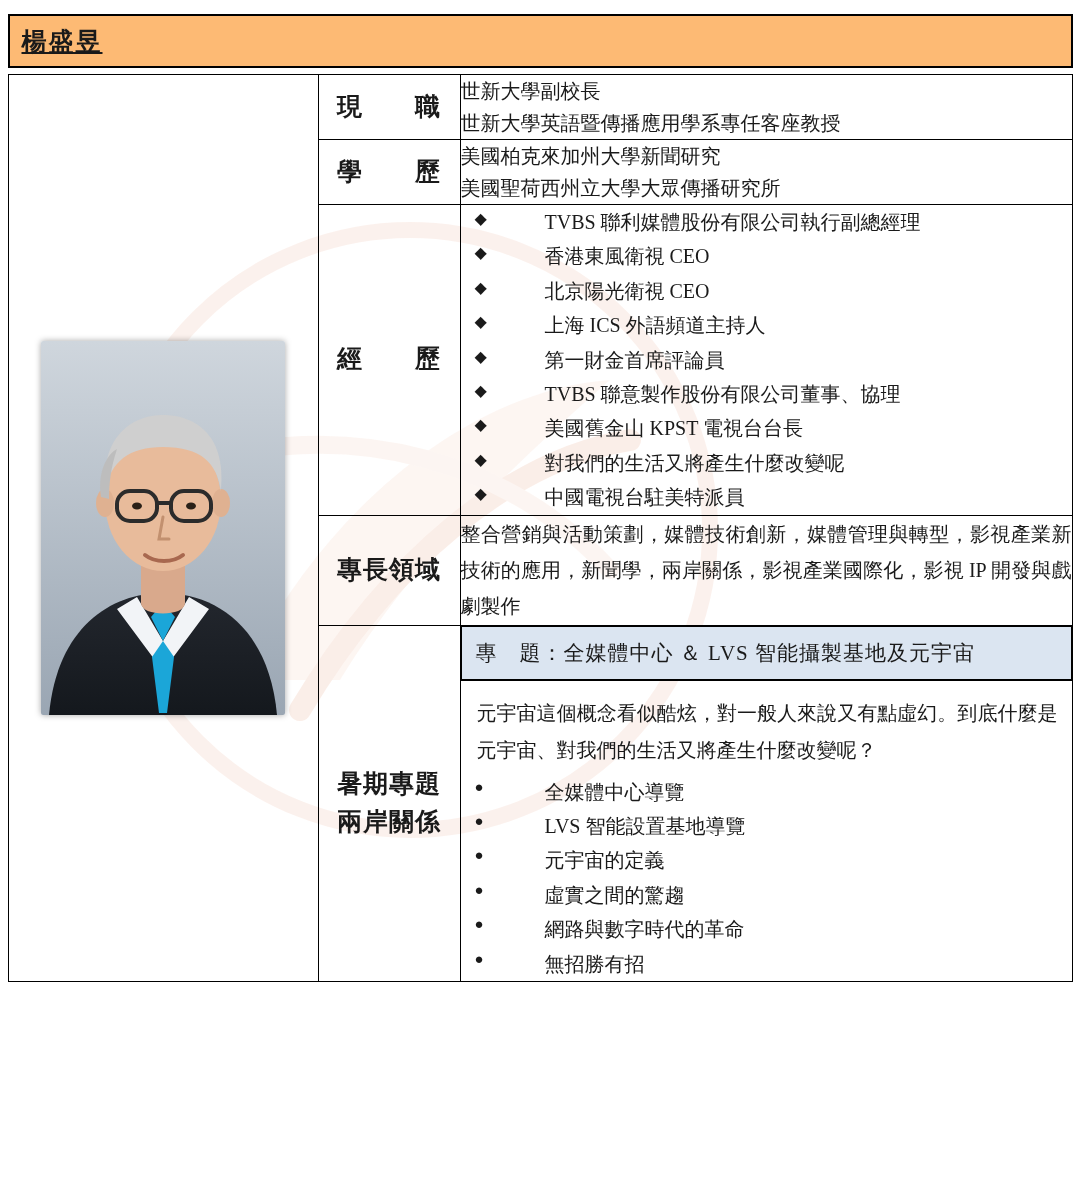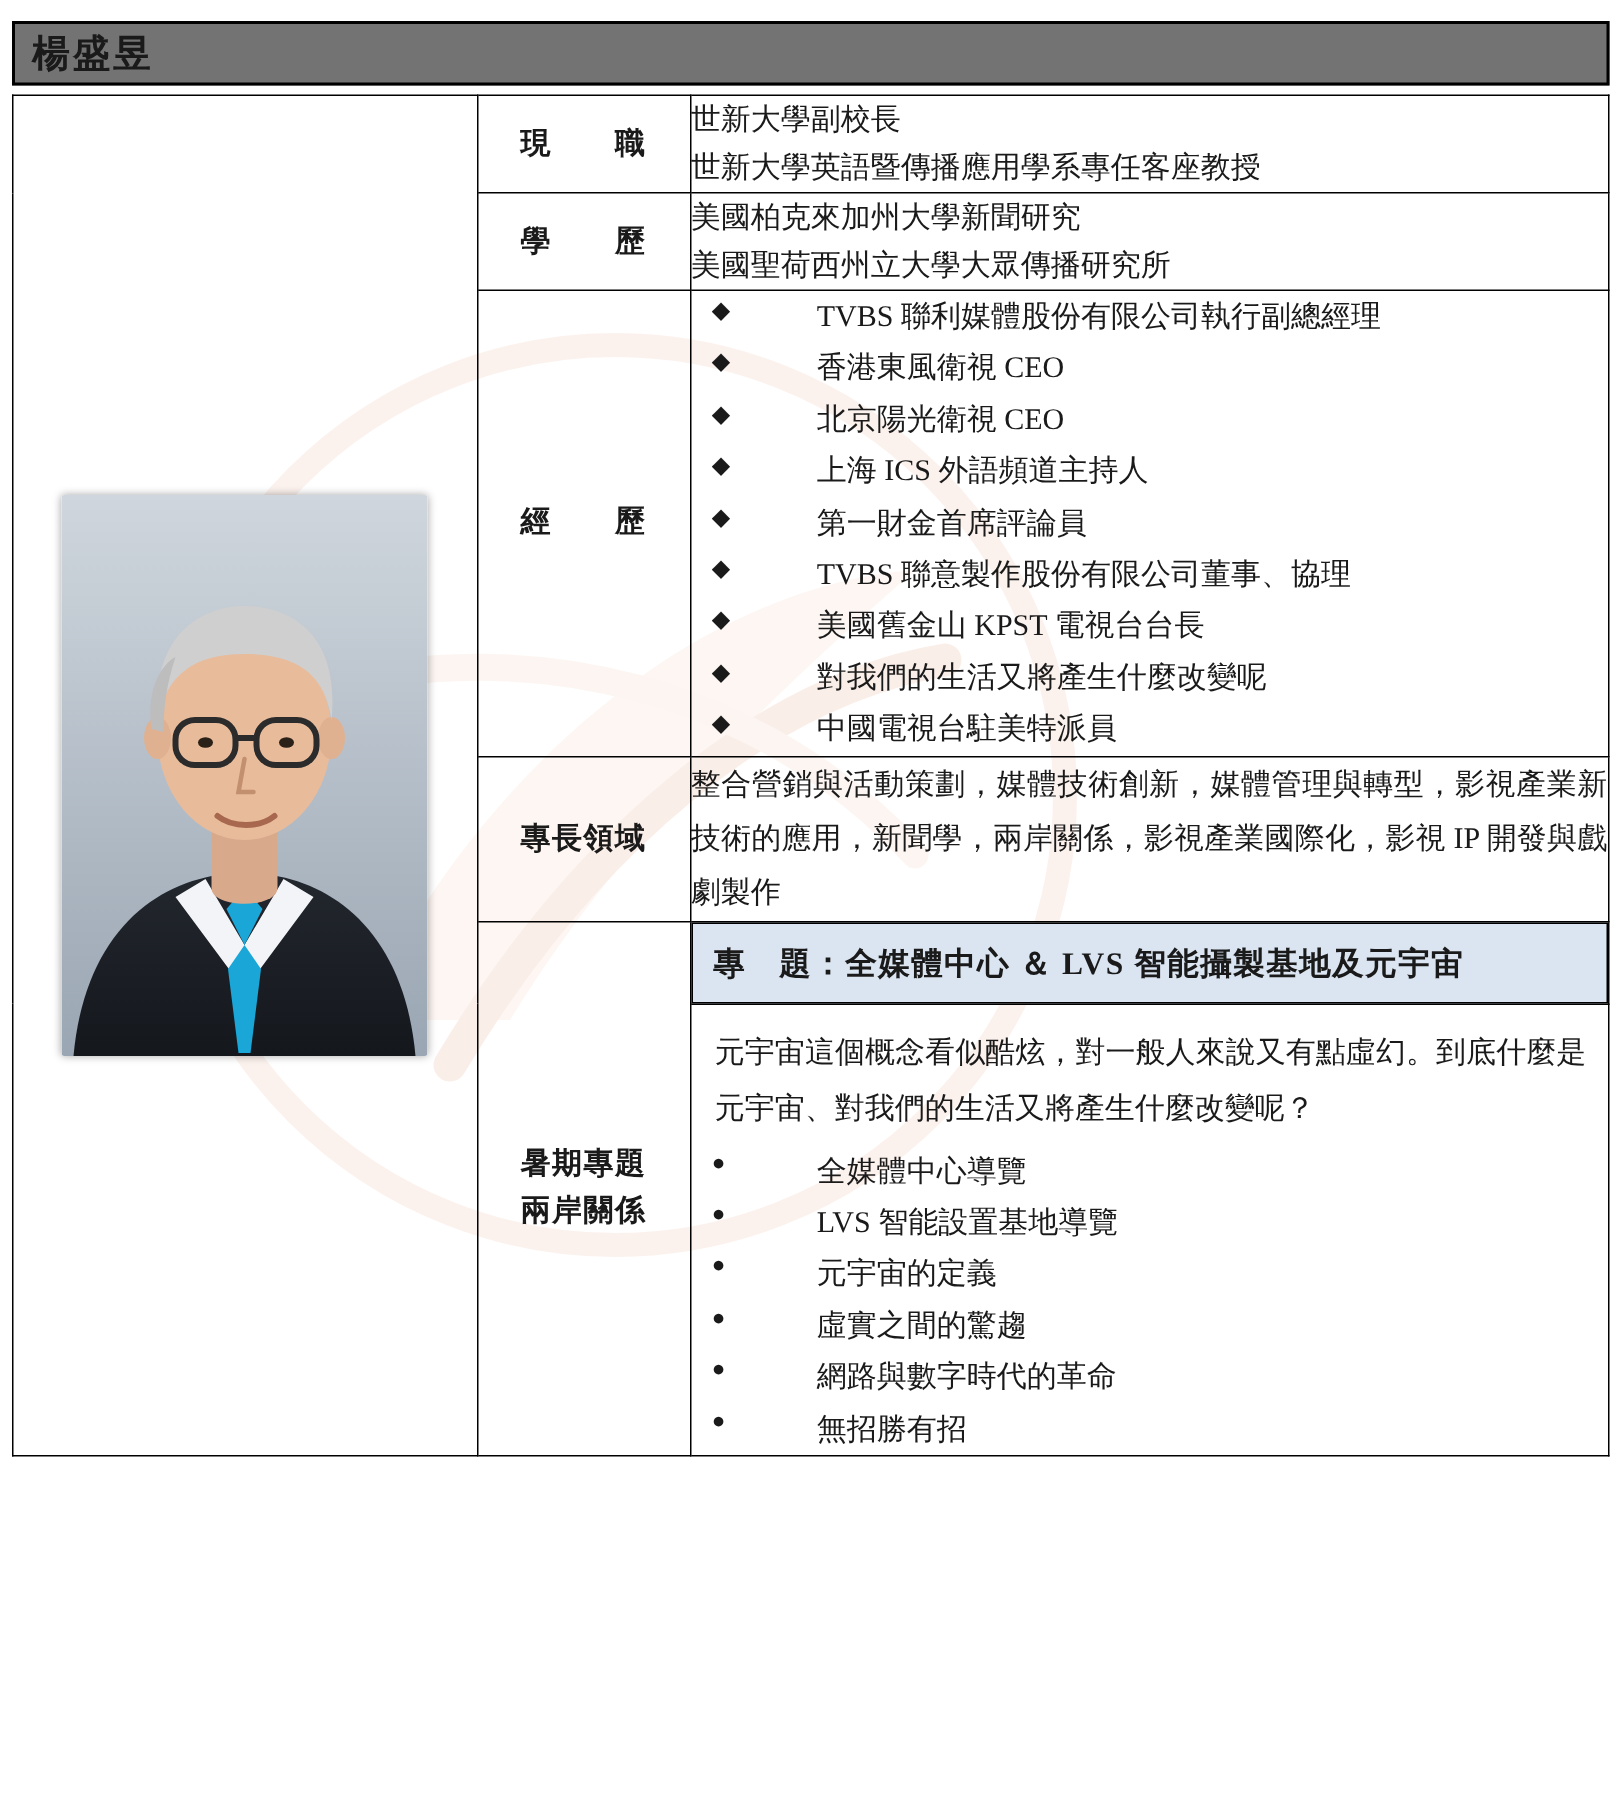--- a/index.html
+++ b/index.html
@@ -32,26 +32,27 @@
     position: relative;
     z-index: 1;
     width: 1065px;
     margin: 0 auto;
     padding-top: 14px;
   }
 
   
   .title-bar {
     border: 2px solid #000;
-    background: #737373;
-    height: 43px;
+    background: #fdba74;
+    height: 54px;
     display: flex;
     align-items: center;
     padding-left: 12px;
     box-sizing: border-box;
+    text-decoration: underline;
   }
   .title-bar .name {
     font-size: 25px;
     font-weight: bold;
     letter-spacing: 2px;
   }
   .title-bar .rank {
     font-size: 25px;
     font-weight: bold;
     letter-spacing: 2px;
@@ -84,21 +85,21 @@
     height: 374px;
     margin: 0 auto;
     display: block;
     border-radius: 2px;
     box-shadow: 0 0 6px rgba(0,0,0,0.35);
     overflow: hidden;
   }
 
   .label {
     text-align: center;
-    font-size: 20px;
+    font-size: 25px;
     font-weight: bold;
     letter-spacing: 1px;
     line-height: 1.55;
     padding: 6px 4px;
   }
 
   .body {
     font-size: 20px;
     line-height: 1.6;
     padding: 12px 14px 12px 16px;
@@ -136,21 +137,21 @@
     line-height: 1.82;
     padding: 10px 10px 10px 14px;
     text-align: justify;
     text-justify: inter-ideograph;
   }
 
   .topic-bar {
     background: #dbe5f1;
     border: 1.5px solid #000;
     font-size: 21px;
-    font-weight: bold;
+    font-weight: normal;
     letter-spacing: 1px;
     padding: 12px 0 12px 14px;
     margin: 0;
   }
   .topic-inner-cell { padding: 0 !important; }
 
   .summary-text {
     font-size: 20px;
     line-height: 1.85;
     padding: 14px 14px 6px 16px;

